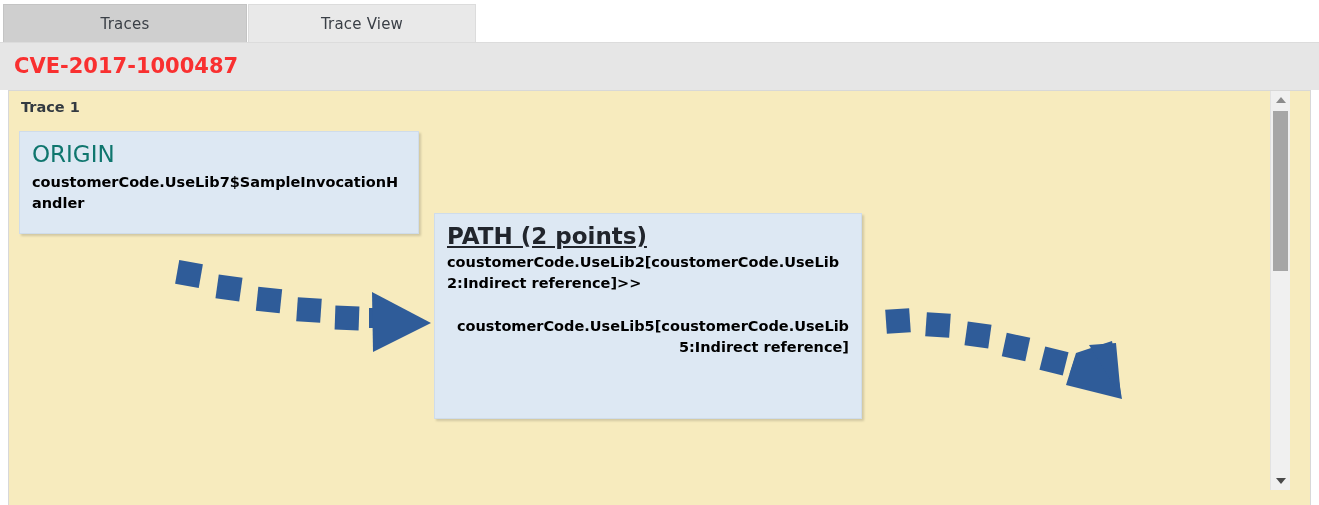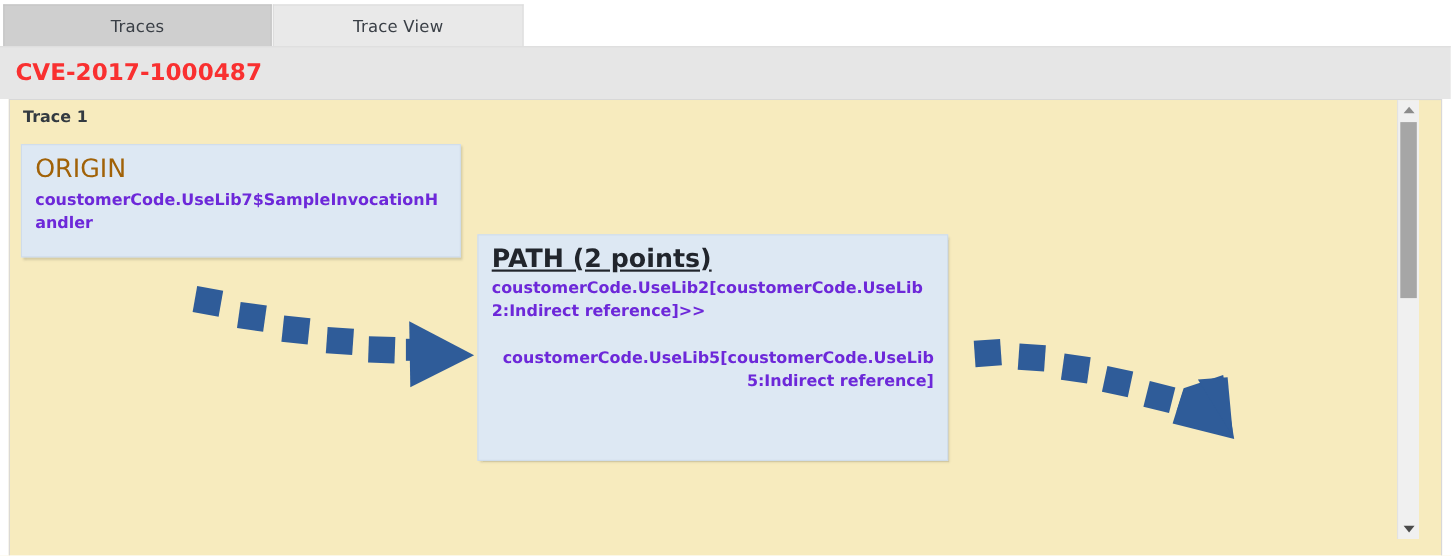--- a/index.html
+++ b/index.html
@@ -112,32 +112,32 @@
     background: #dde8f3;
     border: 1px solid #cfdcea;
     box-shadow: 2px 2px 2px rgba(120,115,90,.28);
     padding: 8px 12px 10px 12px;
   }
   .node-title {
     font-size: 23px;
     line-height: 28px;
     white-space: nowrap;
   }
-  .node-title.origin { color: #a16207; }
+  .node-title.origin { color: #0f766e; }
   .node-title.target { color: #fa1f1f; }
   .node-title.path {
     color: #21252c;
     font-weight: bold;
     text-decoration: underline;
     font-size: 23px;
   }
   .node-body {
     font-size: 14.5px;
     line-height: 21px;
-    color: #6d28d9;
+    color: #000000;
     font-weight: bold;
     word-break: break-all;
     margin-top: 4px;
   }
   .path-line { margin-top: 2px; }
   .path-line + .path-line { margin-top: 22px; text-align: right; }
 
   #node-origin {
     left: 10px;
     top: 40px;

